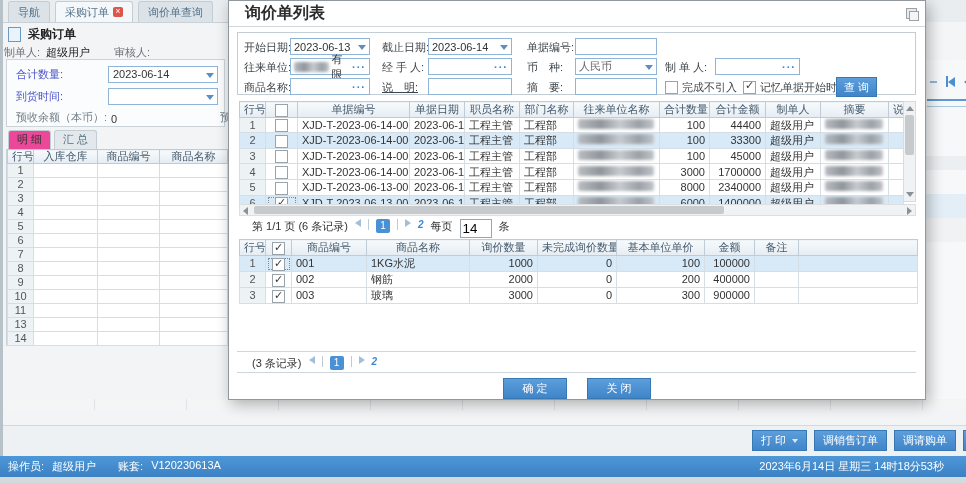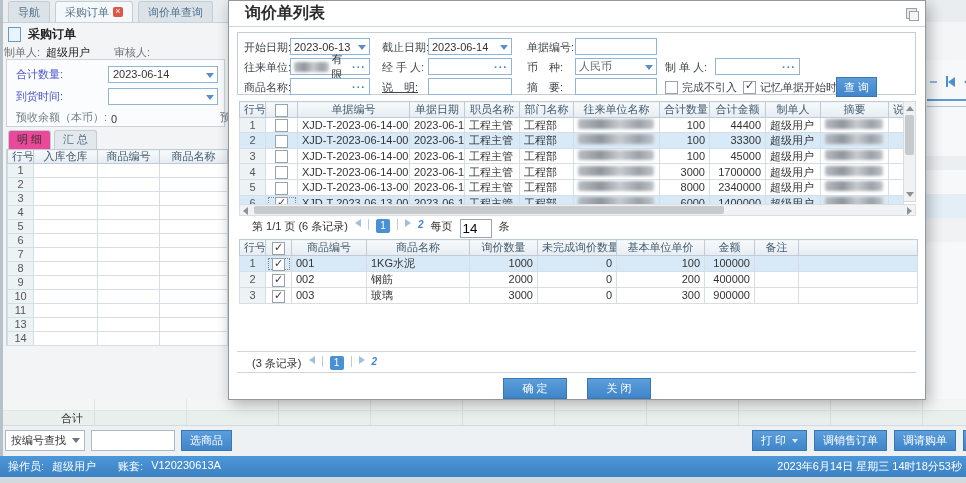--- a/index.html
+++ b/index.html
@@ -58,21 +58,21 @@
   .drop-btn{position:relative;height:19px;background:#fff;border:1px solid #aeb8c0;display:flex;align-items:center;padding:0 18px 0 5px;color:#333;cursor:pointer;}
   .drop-btn .arr{position:absolute;right:4px;top:7px;width:0;height:0;border-left:4px solid transparent;border-right:4px solid transparent;border-top:5px solid #6b7680;}
   .finder input{width:78px;height:17px;border:1px solid #aeb8c0;}
   .btn{display:inline-flex;align-items:center;justify-content:center;height:19px;padding:0 8px;background:linear-gradient(#5d9edb,#3f85c9);border:1px solid #3778b4;border-radius:0;color:#fff;cursor:pointer;white-space:nowrap;}
   .actions{position:absolute;left:752px;top:430px;display:flex;gap:7px;}
   .btn .mini-arr{width:0;height:0;border-left:3px solid transparent;border-right:3px solid transparent;border-top:4px solid #dce9f5;margin-left:6px;}
 
   
   .statusbar{position:absolute;left:0;top:456px;width:966px;height:21px;background:linear-gradient(#4d97d8,#3b81c3);color:#fff;display:flex;align-items:center;text-align:right;}
   .statusbar .lft{margin-left:8px;display:flex;gap:8px;}
-  .statusbar .rgt{margin-left:auto;margin-right:4px;}
+  .statusbar .rgt{margin-left:auto;margin-right:22px;}
   .bstrip{position:absolute;left:0;top:477px;width:966px;height:6px;background:#d3dade;}
 
   
   .sliver{position:absolute;left:926px;top:22px;width:40px;height:377px;background:#f7f8f9;}
   .sl-stripe{position:absolute;left:0;width:40px;}
   .navicons{position:absolute;left:930px;top:76px;display:flex;align-items:center;gap:9px;}
   .tri-l{width:0;height:0;border-top:5px solid transparent;border-bottom:5px solid transparent;border-right:7px solid #4a8fd2;}
   .vbar{width:2px;height:11px;background:#4a8fd2;}
   .dash{width:7px;height:2px;background:#8fb6dc;}
   .blueline1{position:absolute;left:927px;top:99px;width:39px;height:2px;background:#5e9ad0;}
@@ -286,35 +286,22 @@
             <td class="rowno">14</td>
             <td></td>
             <td></td>
             <td></td>
           </tr>
         </tbody>
     </table>
   </div>
 
   <div class="band-a"></div>
-  <div class="band-b">
-    <span class="sum">合计</span>
-  </div>
 
   <div class="finderband"></div>
-  <div class="finder">
-    <div class="drop-btn">
-      <span>按编号查找</span>
-      <span class="arr"></span>
-    </div>
-    <input value="" style="">
-    <div class="btn">
-        <span>选商品</span>
-      </div>
-  </div>
   <div class="actions">
     <div class="btn">
         <span>打 印</span>
         <span class="mini-arr"></span>
       </div>
     <div class="btn">
         <span>调销售订单</span>
       </div>
     <div class="btn">
         <span>调请购单</span>

